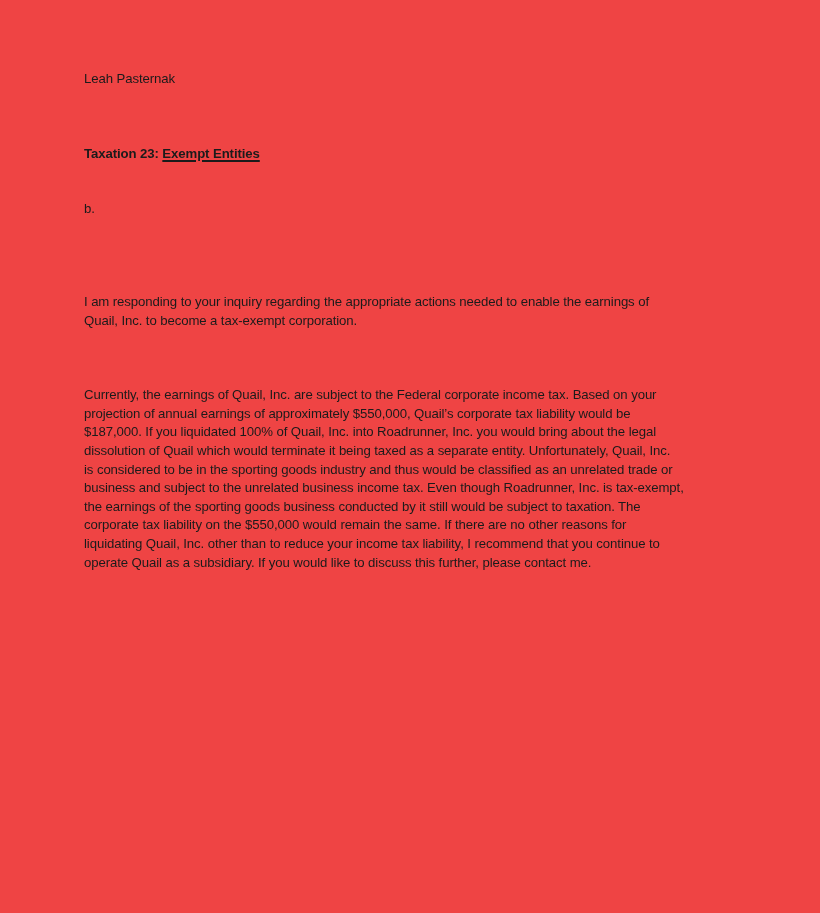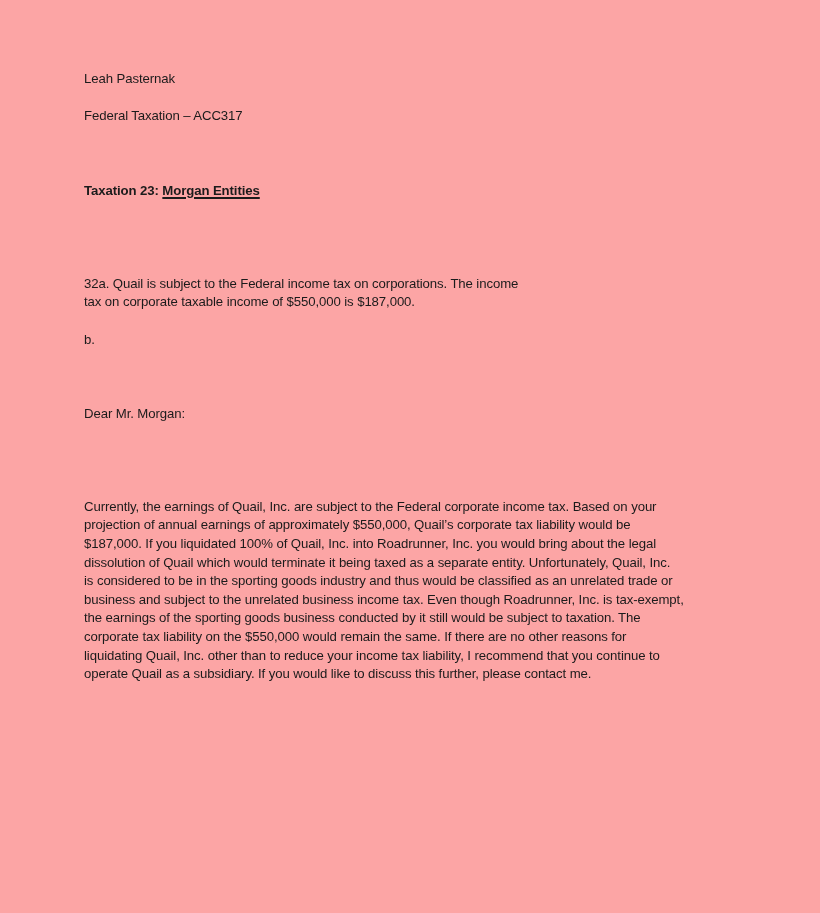--- a/index.html
+++ b/index.html
@@ -5,51 +5,49 @@
   * { margin: 0; padding: 0; box-sizing: border-box; }
   html, body {
     width: 820px;
     height: 913px;
     background: #f5f5f4;
     font-family: "Liberation Sans", sans-serif;
   }
   .page {
     width: 820px;
     height: 913px;
-    background: #fca5a5;
+    background: #ef4444;
     color: #1b1b1b;
     padding: 33px 42px 30px 84px;
     font-size: 13.2px;
     line-height: 18.6px;
     letter-spacing: -0.1px;
     white-space: pre-line;
     overflow: hidden;
   }
   .line, .block { white-space: pre-line; }
   .bold { font-weight: 700; }
   .underline { text-decoration: underline; text-decoration-thickness: 1.5px; text-underline-offset: 2px; }
   .g1 { margin-top: 18.6px; }
   .g2 { margin-top: 37.2px; }
 </style>
 </head>
 <body>
 
 <div class="page">
 
   <div class="line">Leah Pasternak</div>
-  <div class="line">Federal Taxation – ACC317</div>
 
-  <div class="line bold g1"><span>Taxation 23: </span><span class="underline">Morgan Entities</span></div>
+  <div class="line bold g1"><span>Taxation 23: </span><span class="underline">Exempt Entities</span></div>
 
-  <div class="block g2">32a. Quail is subject to the Federal income tax on corporations. The income
-tax on corporate taxable income of $550,000 is $187,000.</div>
   <div class="line">b.</div>
 
-  <div class="line g1">Dear Mr. Morgan:</div>
 
+  <div class="block g1">I am responding to your inquiry regarding the appropriate actions needed to enable the earnings of
+Quail, Inc. to become a tax-exempt corporation.</div>
 
   <div class="block g1">Currently, the earnings of Quail, Inc. are subject to the Federal corporate income tax. Based on your
 projection of annual earnings of approximately $550,000, Quail’s corporate tax liability would be
 $187,000. If you liquidated 100% of Quail, Inc. into Roadrunner, Inc. you would bring about the legal
 dissolution of Quail which would terminate it being taxed as a separate entity. Unfortunately, Quail, Inc.
 is considered to be in the sporting goods industry and thus would be classified as an unrelated trade or
 business and subject to the unrelated business income tax. Even though Roadrunner, Inc. is tax-exempt,
 the earnings of the sporting goods business conducted by it still would be subject to taxation. The
 corporate tax liability on the $550,000 would remain the same. If there are no other reasons for
 liquidating Quail, Inc. other than to reduce your income tax liability, I recommend that you continue to

